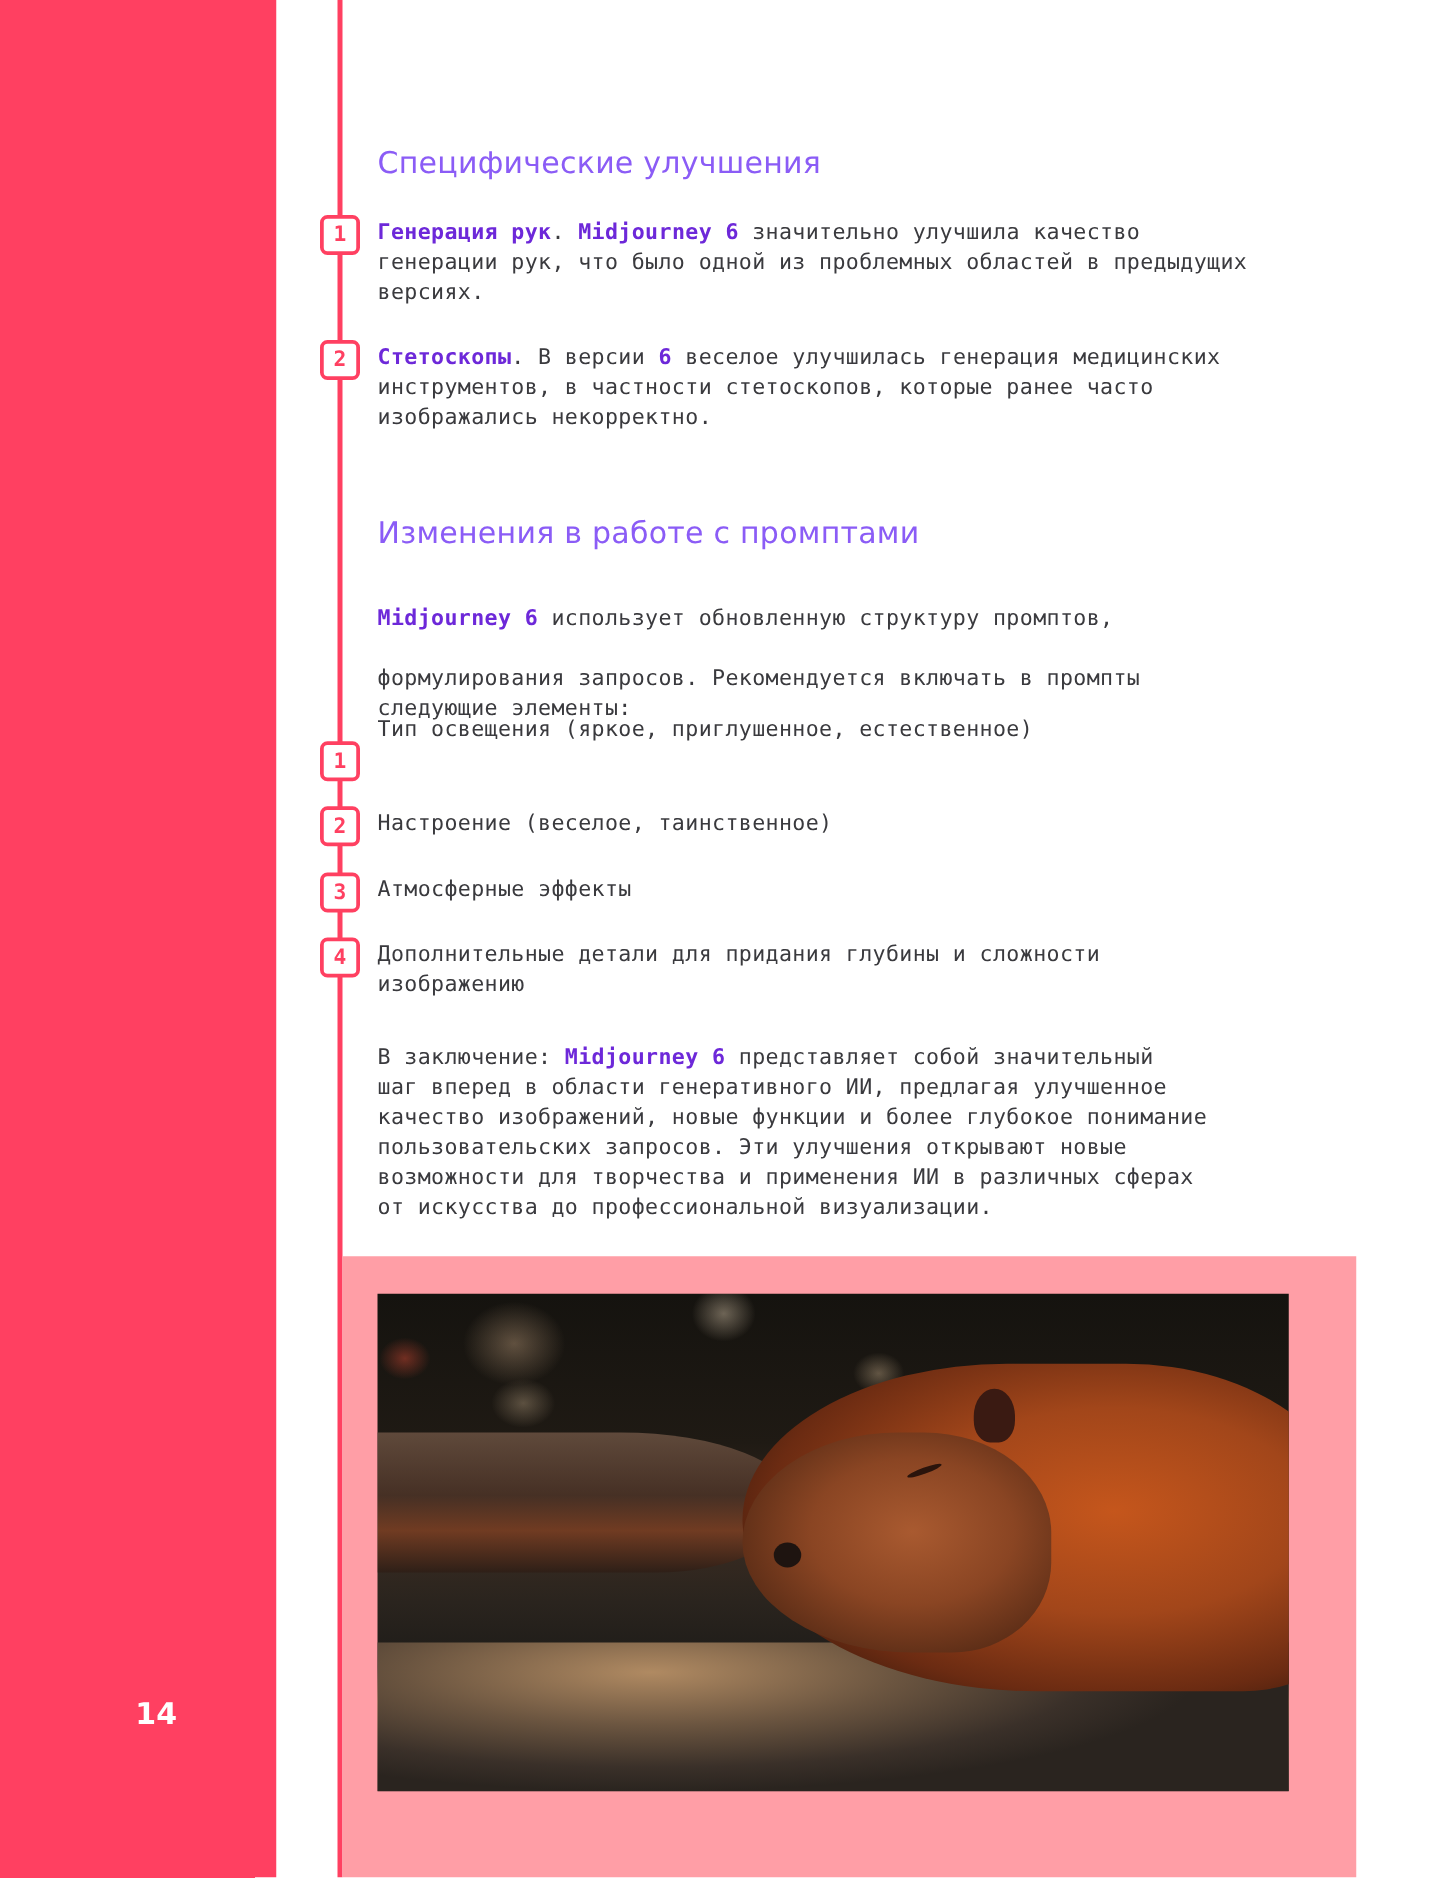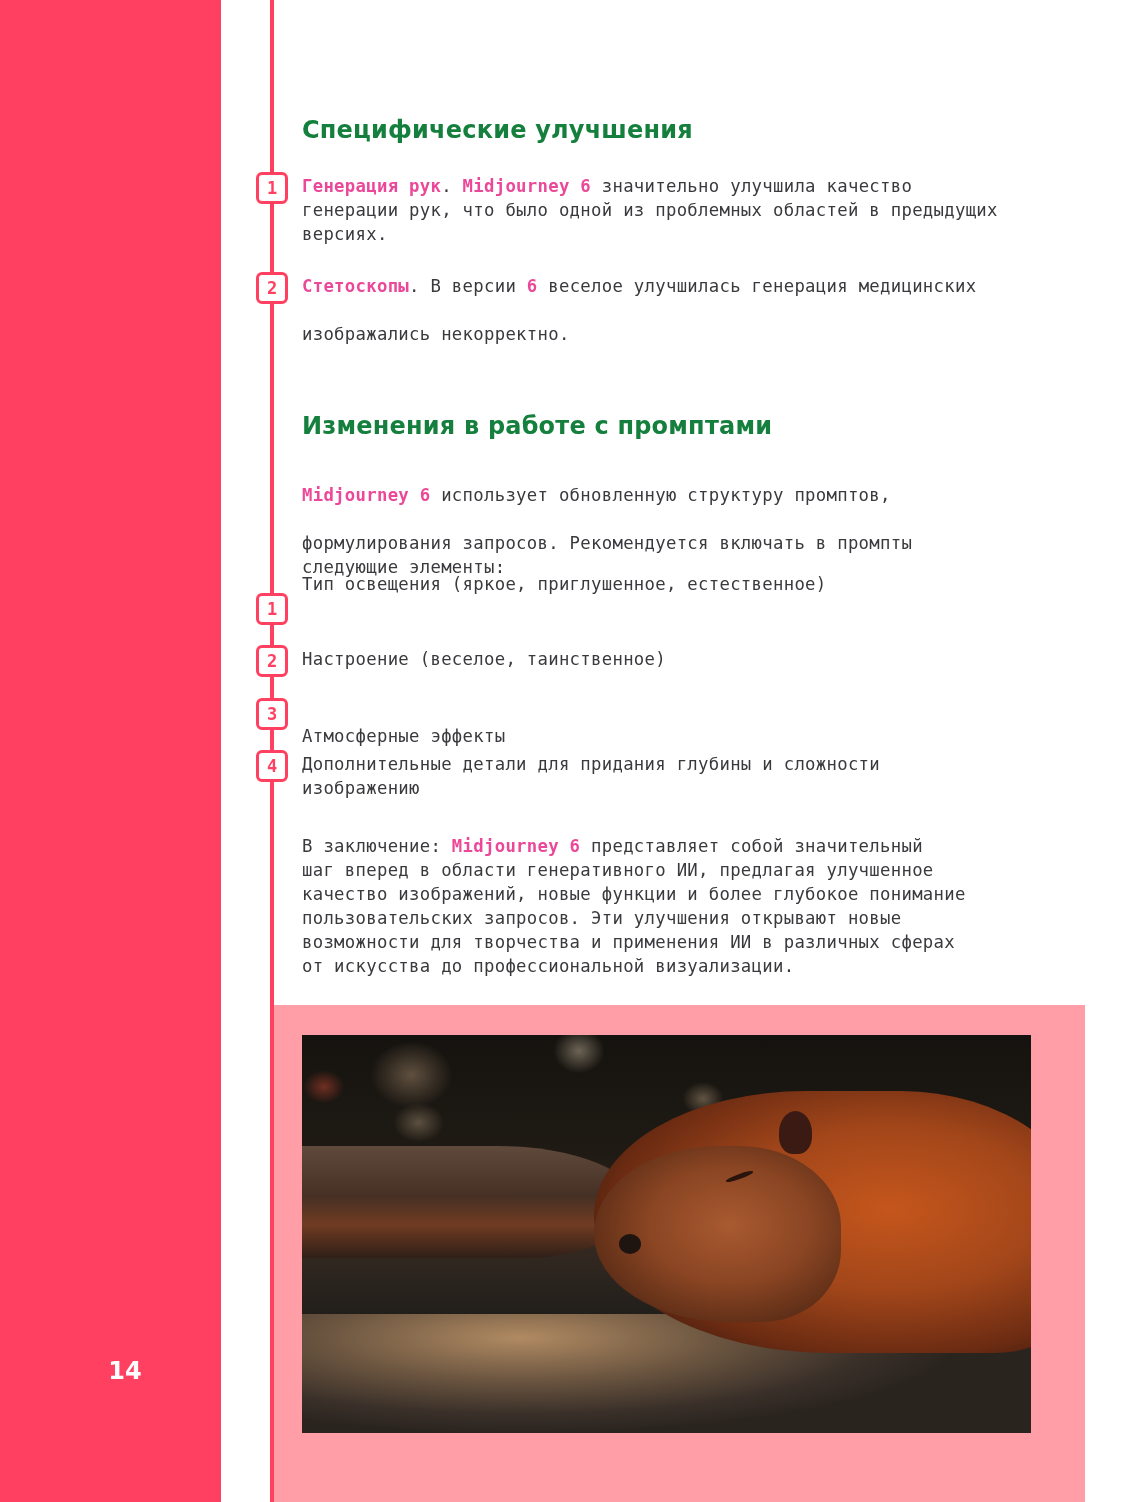--- a/index.html
+++ b/index.html
@@ -18,28 +18,28 @@
     text-align: center; color: #ffffff; font-weight: bold; font-size: 24px;
     font-family: "DejaVu Sans", "Liberation Sans", sans-serif;
   }
   .timeline {
     position: absolute; left: 270px; top: 0; width: 4px; height: 1502px;
     background: #ff4061;
   }
   h2 {
     position: absolute; margin: 0; left: 302px;
     font-family: "DejaVu Sans", "Liberation Sans", sans-serif;
-    font-weight: bold; font-size: 24px; color: #15803d; letter-spacing: 0.2px;
+    font-weight: normal; font-size: 24px; color: #8b5cf6; letter-spacing: 0.2px;
     white-space: nowrap;
   }
   .para {
     position: absolute; left: 302px; width: 740px; margin: 0;
     font-size: 17.3px; line-height: 24px; color: #3a3a3e; letter-spacing: 0.3px;
   }
-  .para b { color: #ec4899; font-weight: bold; }
+  .para b { color: #6d28d9; font-weight: bold; }
   .badge {
     position: absolute; left: 256px; width: 26px; height: 26px;
     border: 3px solid #ff4061; border-radius: 6px; background: #ffffff;
     color: #ff4061; font-weight: bold; font-size: 17px; line-height: 26px;
     text-align: center;
     font-family: "DejaVu Sans Mono", "Liberation Mono", monospace;
   }
   .photo-panel {
     position: absolute; left: 274px; top: 1005px; width: 811px; height: 497px;
     background: #ff9ea6;
@@ -94,34 +94,34 @@
 <div class="sidebar"></div>
 <div class="page-number">14</div>
 <div class="timeline"></div>
 
 <h2 style="top:116px;">Специфические улучшения</h2>
 
 <div class="badge" style="top:172px;">1</div>
 <p class="para" style="top:174px;"><b>Генерация рук</b><span>. </span><b>Midjourney 6</b><span> значительно улучшила качество</span><br><span>генерации рук, что было одной из проблемных областей в предыдущих</span><br><span>версиях.</span></p>
 
 <div class="badge" style="top:272px;">2</div>
-<p class="para" style="top:274px;"><b>Стетоскопы</b><span>. В версии </span><b>6</b><span> веселое улучшилась генерация медицинских</span><br><br><span>изображались некорректно.</span></p>
+<p class="para" style="top:274px;"><b>Стетоскопы</b><span>. В версии </span><b>6</b><span> веселое улучшилась генерация медицинских</span><br><span>инструментов, в частности стетоскопов, которые ранее часто</span><br><span>изображались некорректно.</span></p>
 
 <h2 style="top:412px;">Изменения в работе с промптами</h2>
 
 <p class="para" style="top:483px;"><b>Midjourney 6</b><span> использует обновленную структуру промптов,</span><br><br><span>формулирования запросов. Рекомендуется включать в промпты</span><br><span>следующие элементы:</span></p>
 
 <div class="badge" style="top:593px;">1</div>
 <p class="para" style="top:572px;">Тип освещения (яркое, приглушенное, естественное)</p>
 
 <div class="badge" style="top:645px;">2</div>
 <p class="para" style="top:647px;">Настроение (веселое, таинственное)</p>
 
 <div class="badge" style="top:698px;">3</div>
-<p class="para" style="top:700px;margin-top:24px;">Атмосферные эффекты</p>
+<p class="para" style="top:700px;">Атмосферные эффекты</p>
 
 <div class="badge" style="top:750px;">4</div>
 <p class="para" style="top:752px;"><span>Дополнительные детали для придания глубины и сложности</span><br><span>изображению</span></p>
 
 <p class="para" style="top:834px;"><span>В заключение: </span><b>Midjourney 6</b><span> представляет собой значительный</span><br><span>шаг вперед в области генеративного ИИ, предлагая улучшенное</span><br><span>качество изображений, новые функции и более глубокое понимание</span><br><span>пользовательских запросов. Эти улучшения открывают новые</span><br><span>возможности для творчества и применения ИИ в различных сферах</span><br><span>от искусства до профессиональной визуализации.</span></p>
 
 <div class="photo-panel"></div>
 <div class="photo" role="img" aria-label="Капибара спит, положив голову на лапы, на камне в лучах солнца">
   <div class="log"></div>
   <div class="rock"></div>

